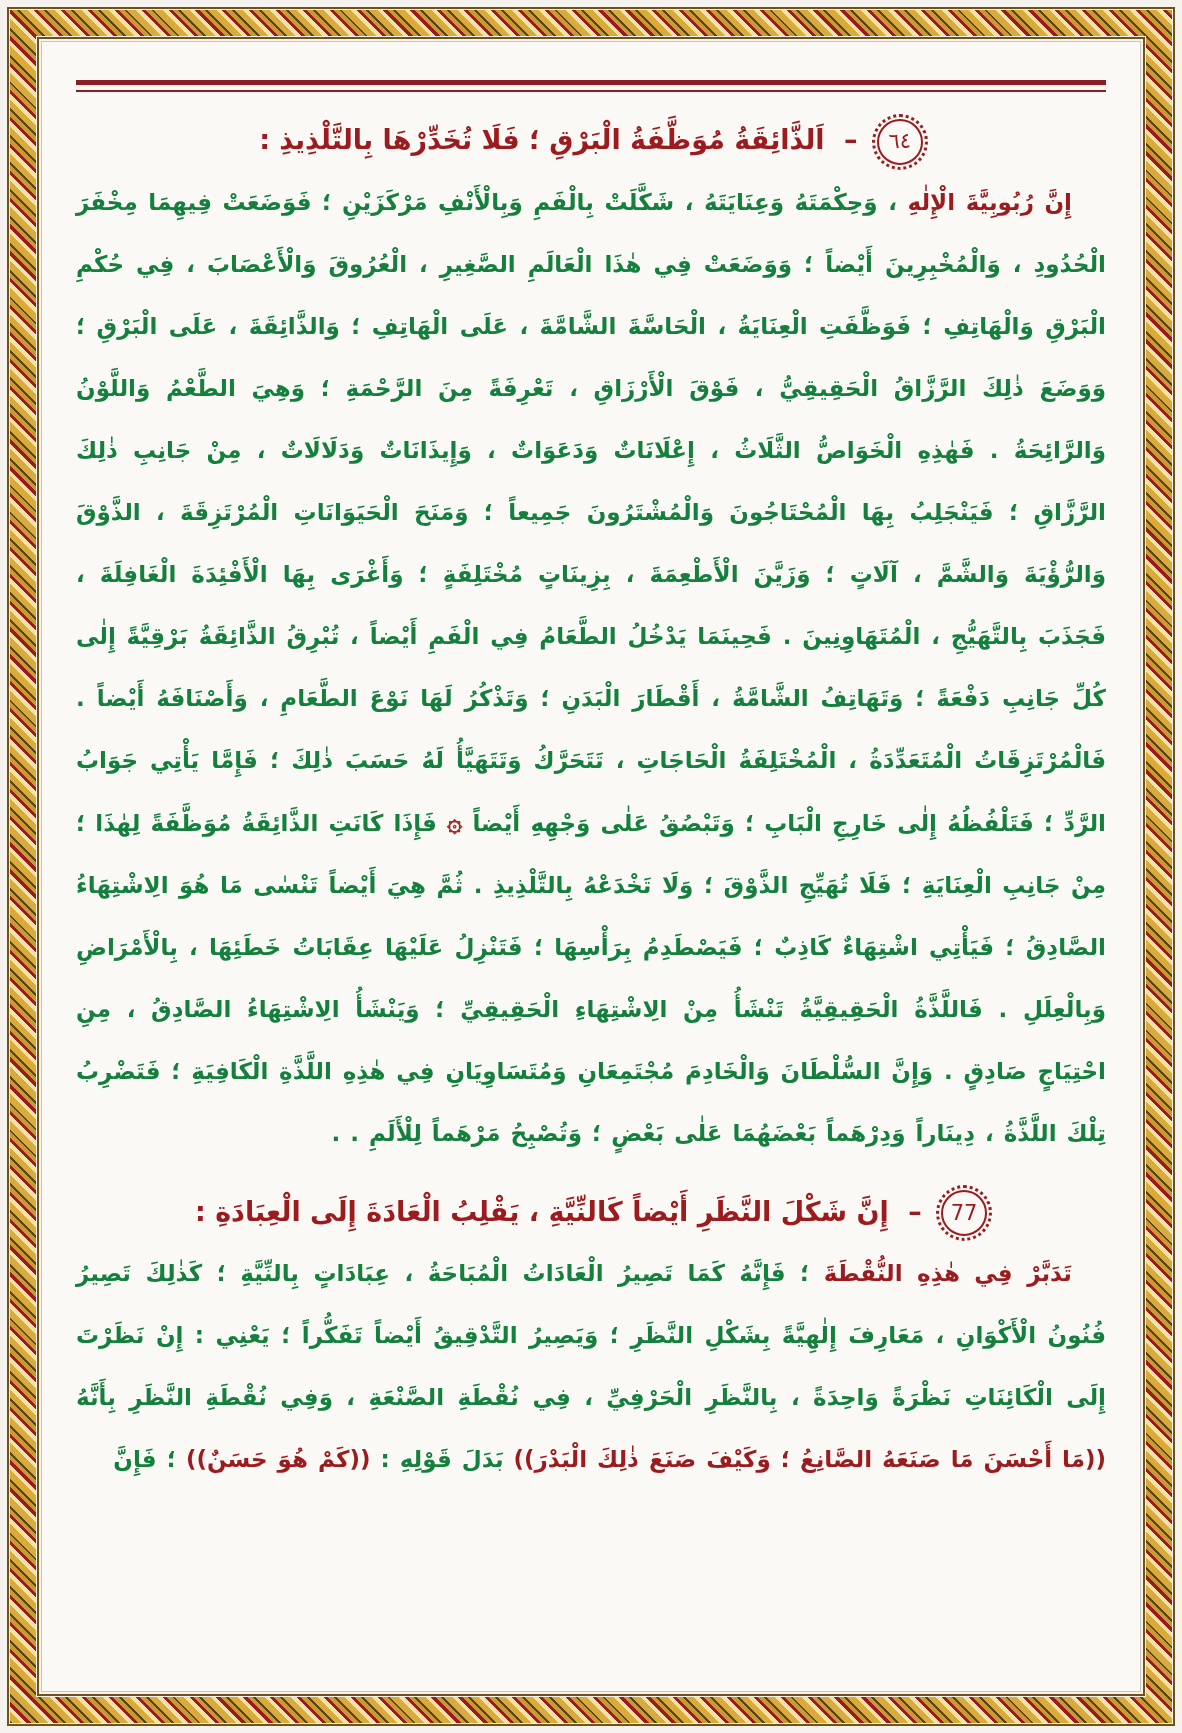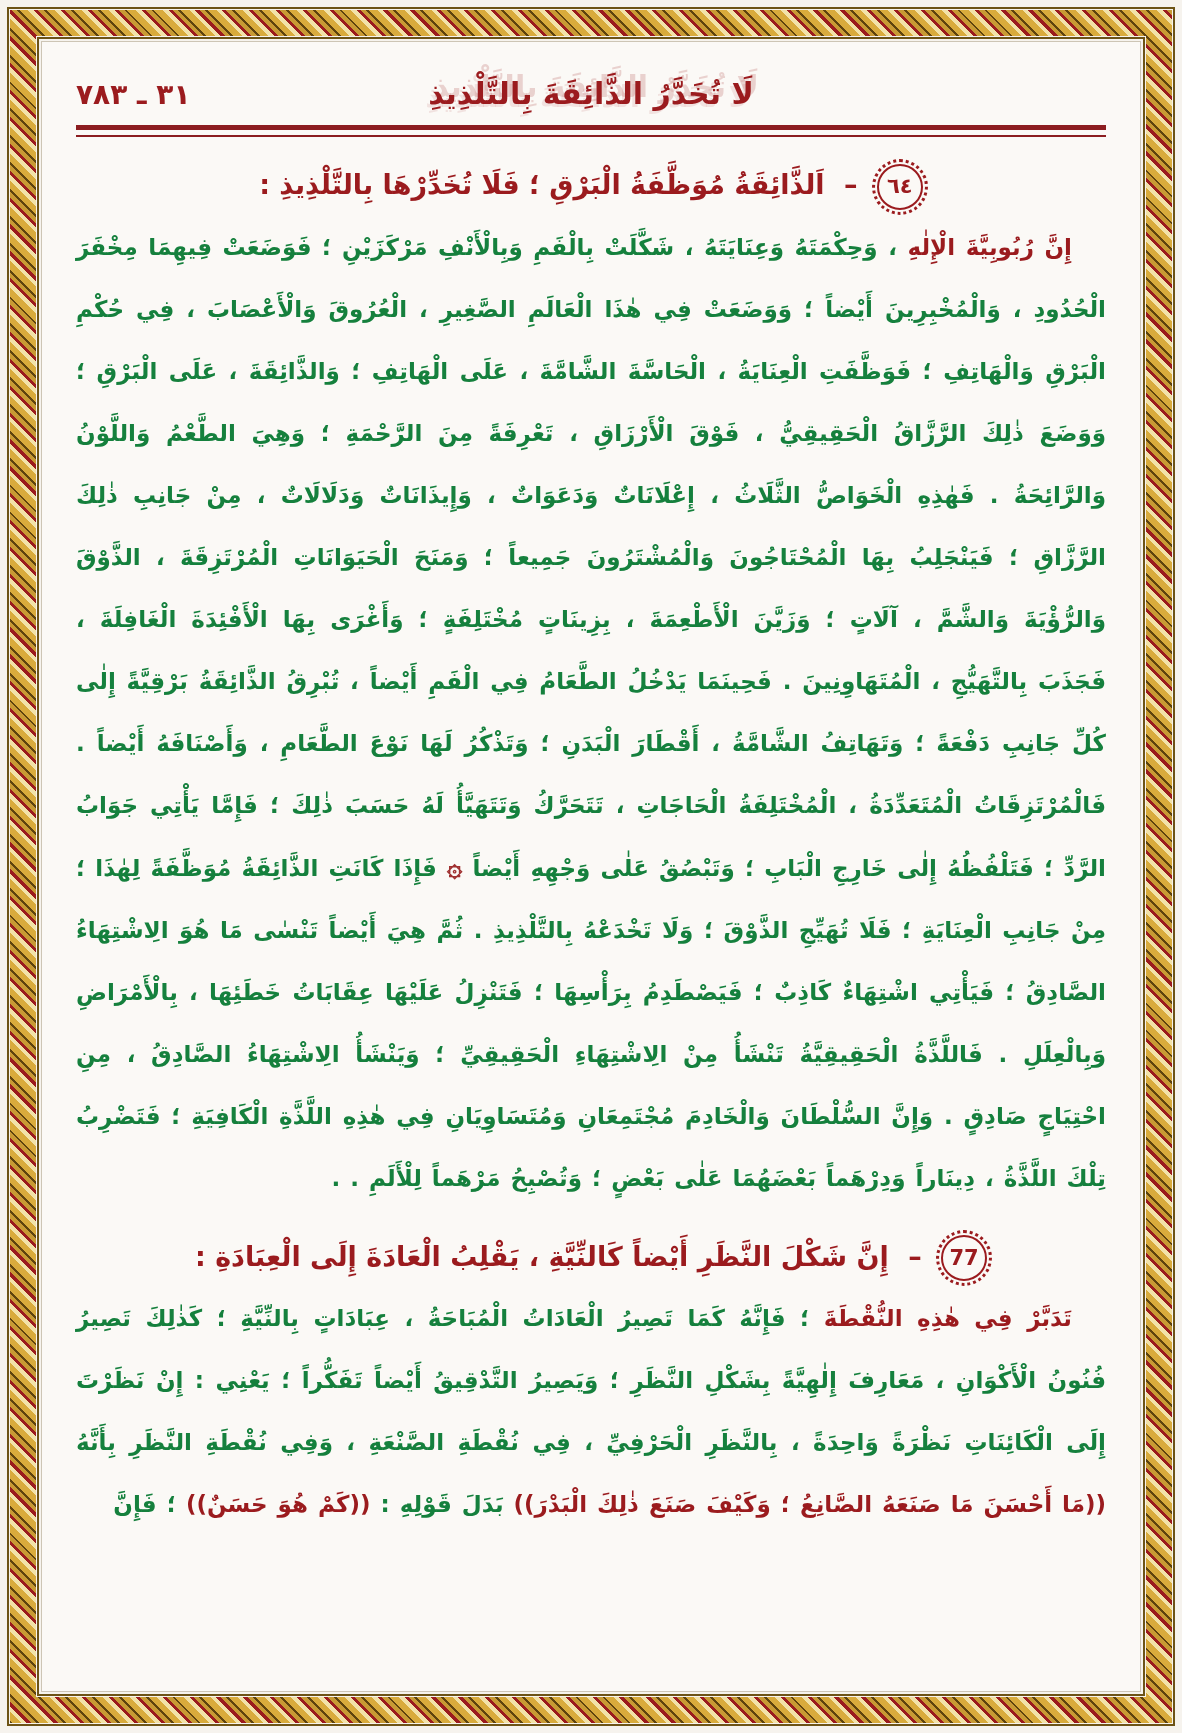--- a/index.html
+++ b/index.html
@@ -77,21 +77,21 @@
     margin:26px 0 6px 0;
     line-height:1.6;
   }
   .badge {
     display:inline-flex; align-items:center; justify-content:center;
     width:42px; height:42px;
     border-radius:50%;
     border:2px solid #9b1b1e;
     outline:3px dotted #9b1b1e;
     outline-offset:2px;
-    color:#9b1b1e; font-weight:bold; font-size:21px;
+    color:#9b1b1e; font-weight:normal; font-size:21px;
     vertical-align:middle;
     margin-left:10px;
   }
   .badge-num { line-height:1; }
   .sec-dash { margin-left:10px; }
 
   
   .body-para {
     direction:rtl;
     text-align:justify;
@@ -113,25 +113,20 @@
 </head>
 <body>
 
 <div class="sheet">
   <div class="frame-outline-outer"></div>
   <div class="frame-braid"></div>
   <div class="frame-outline-inner"></div>
 
   <div class="page-inner">
 
-    <header class="page-header">
-      <span class="page-num" dir="rtl">٣١ ـ ٧٨٣</span>
-      <h1 class="page-title" dir="rtl">لَا تُخَدَّرُ الذَّائِقَةَ بِالتَّلْذِيذِ</h1>
-      <span class="header-spacer"></span>
-    </header>
 
     <div class="double-rule"></div>
 
     <section class="sec-64">
       <div class="sec-heading">
         <span class="badge">
           <span class="badge-num">٦٤</span>
         </span>
         <span class="sec-dash">–</span>
         <span class="sec-title">اَلذَّائِقَةُ مُوَظَّفَةُ الْبَرْقِ ؛ فَلَا تُخَدِّرْهَا بِالتَّلْذِيذِ :</span>

